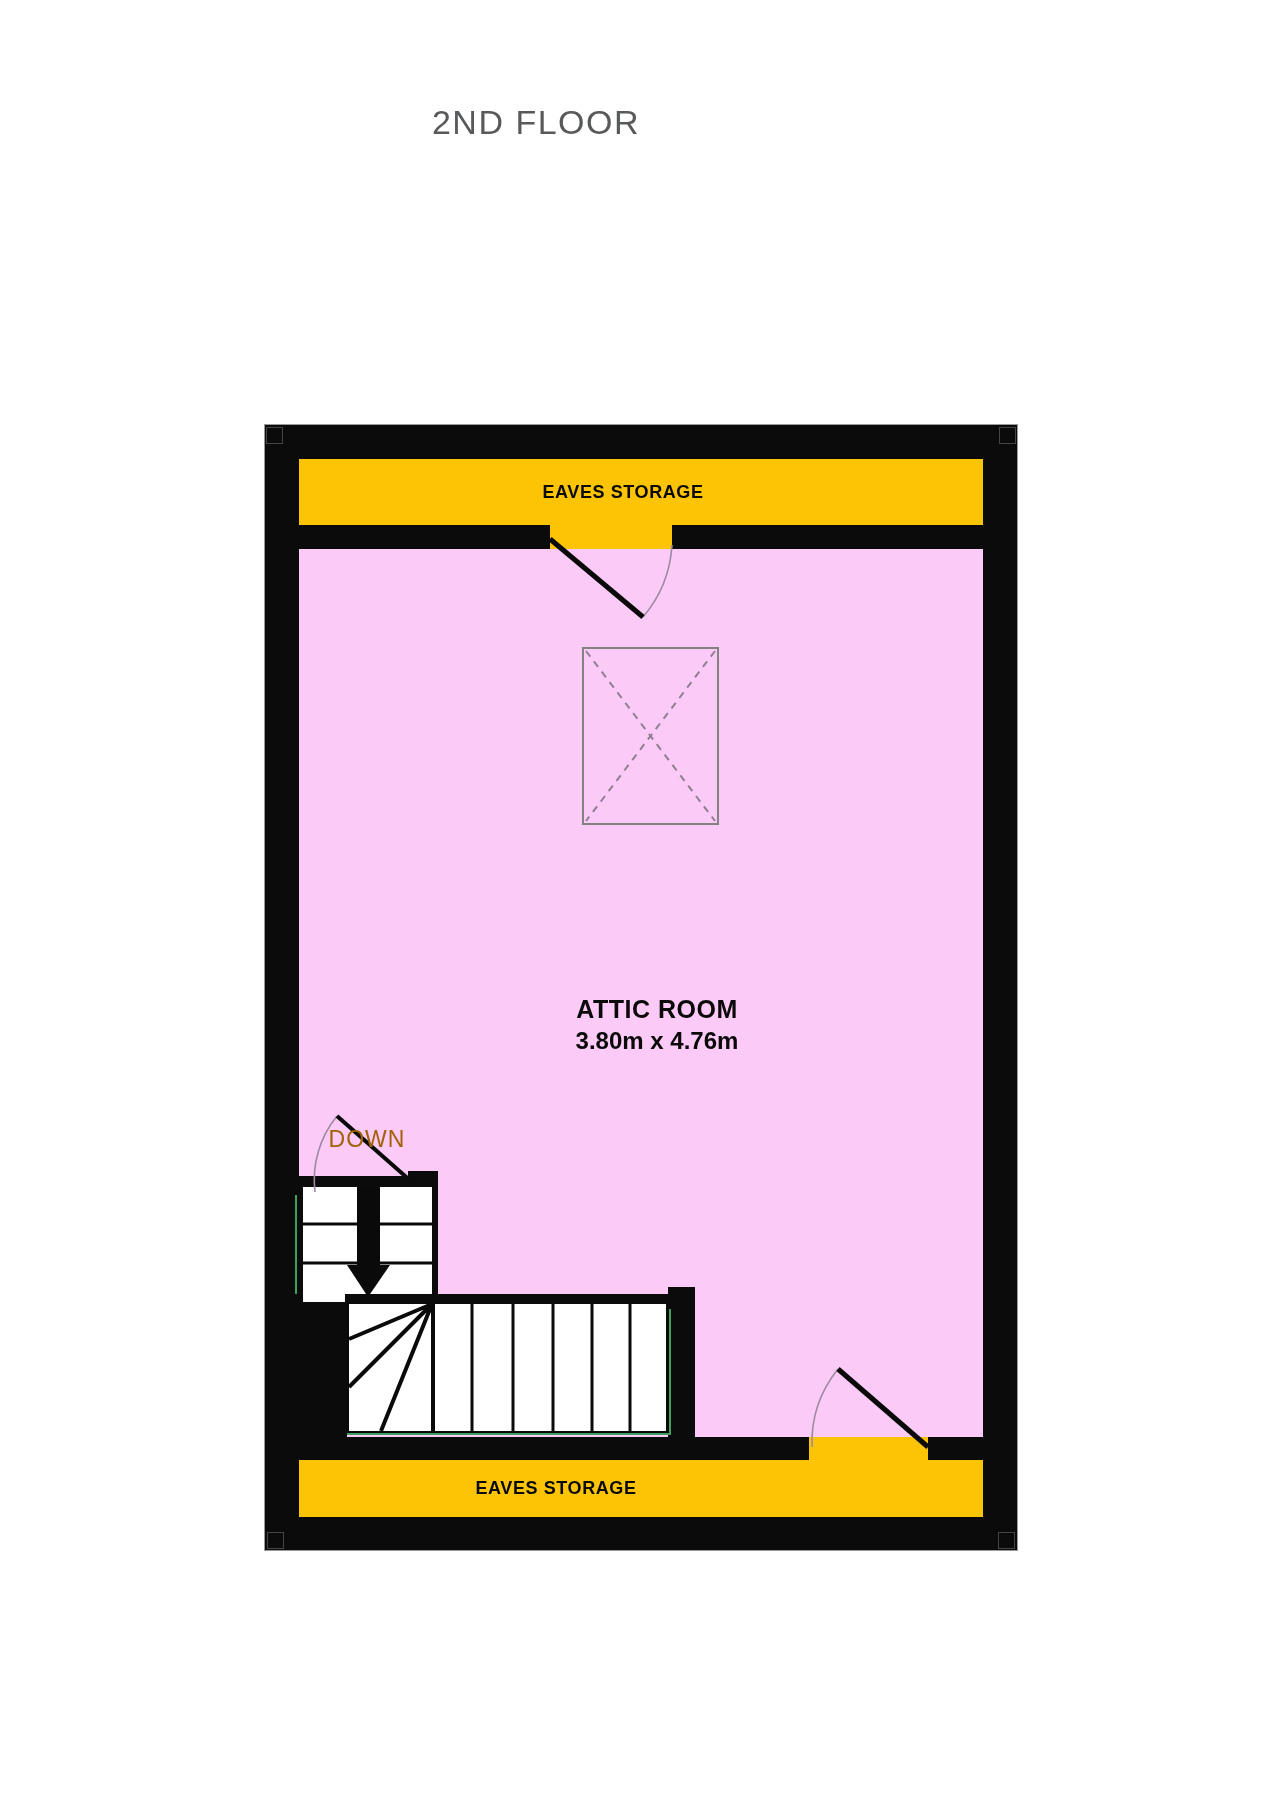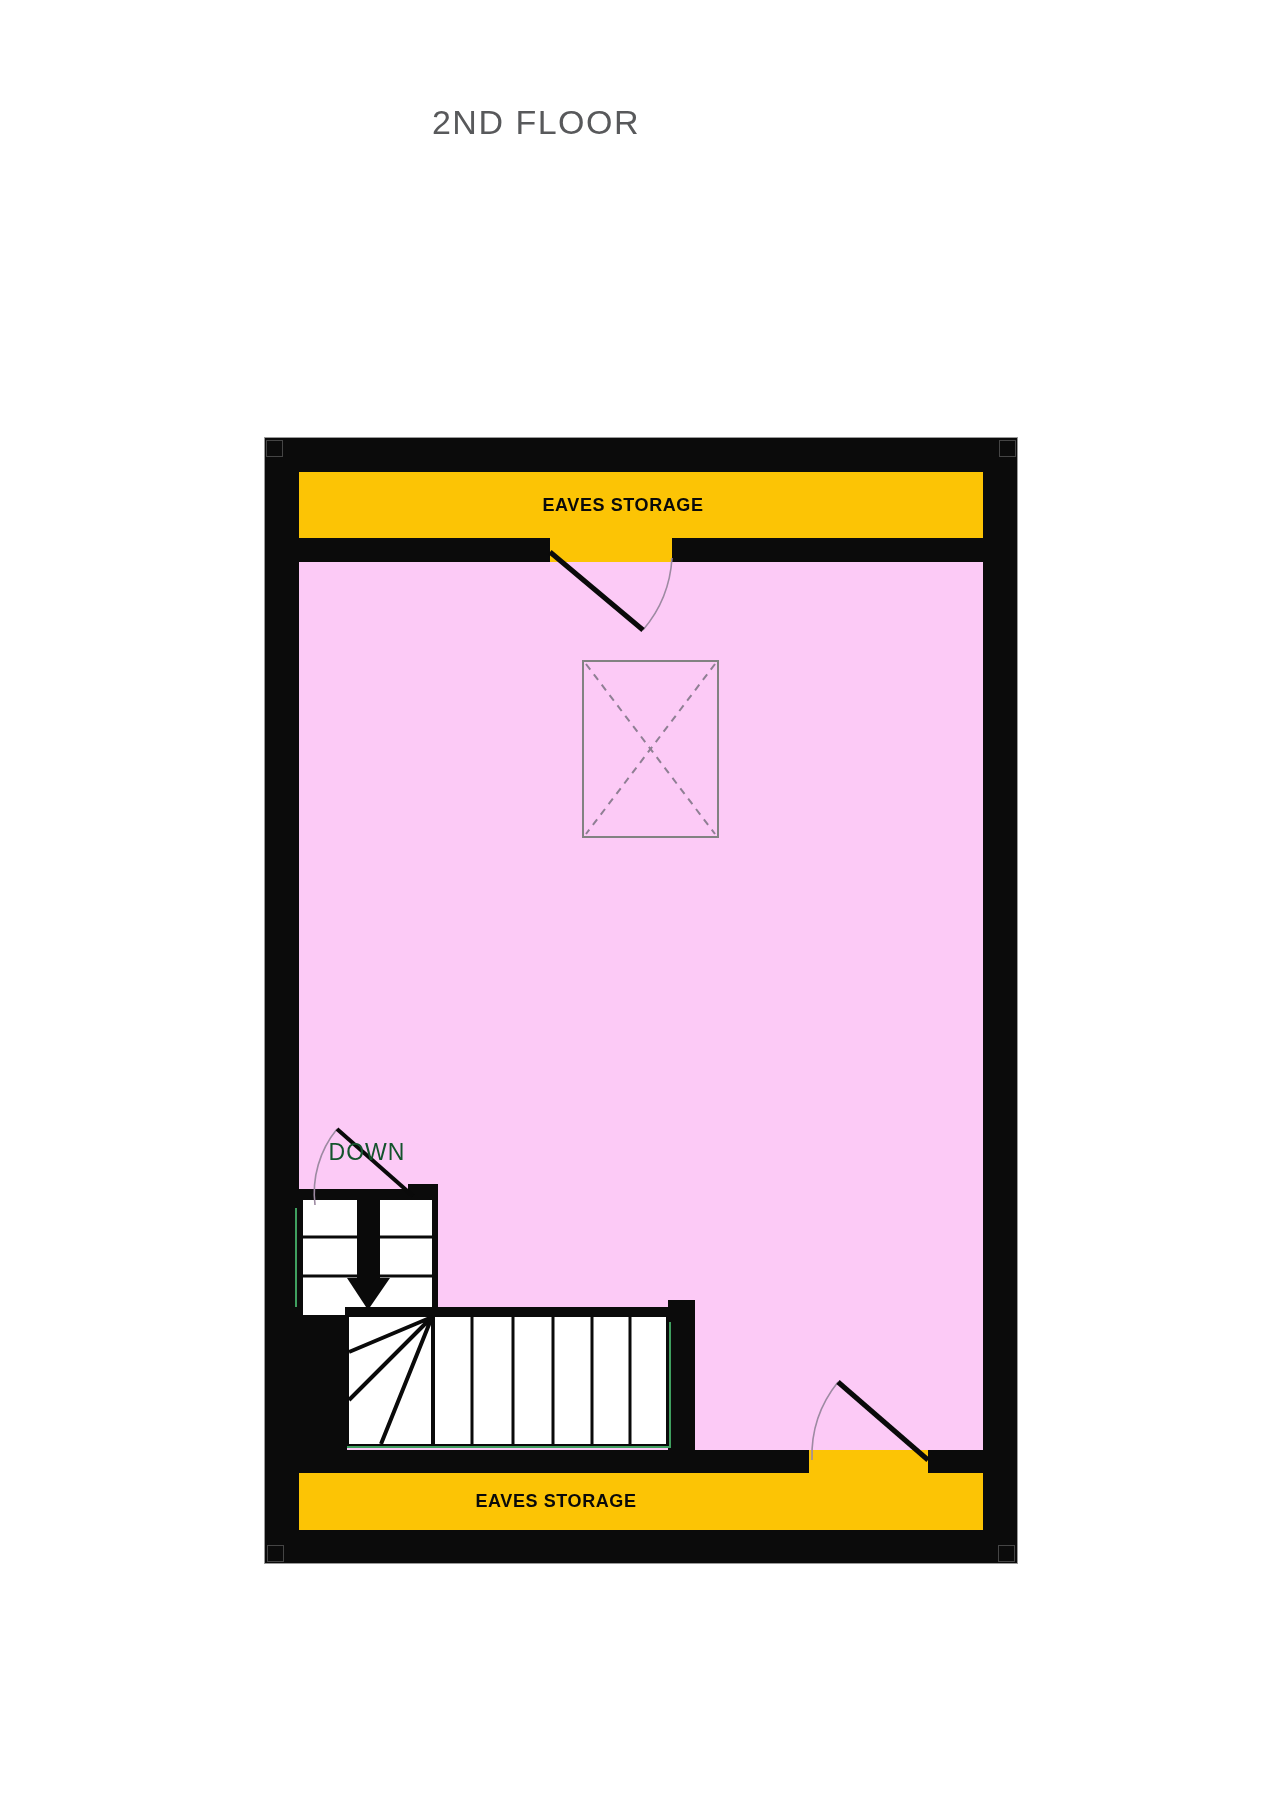--- a/index.html
+++ b/index.html
@@ -3,21 +3,21 @@
 <meta charset="utf-8">
 <style>
   html,body{margin:0;padding:0;background:#ffffff;}
   body{width:1280px;height:1810px;position:relative;font-family:"Liberation Sans",sans-serif;overflow:hidden;}
 
   .page-title{
     position:absolute;left:380px;top:103px;width:312px;text-align:center;
     font-size:34px;color:var(--title-text,#58595b);letter-spacing:1.5px;font-weight:400;
   }
 
-  .plan{position:absolute;left:265px;top:438px;width:752px;height:1125px;outline:1px solid #9a9a9a;text-decoration:underline;}
+  .plan{position:absolute;left:265px;top:425px;width:752px;height:1125px;outline:1px solid #9a9a9a;text-decoration:underline;}
   .abs{position:absolute;}
   .wall{background:var(--wall,#0b0b0b);}
   .floor{background:var(--floor,#fccaf6);}
   .yellow{background:var(--eaves,#fcc405);}
   .white-box{background:#ffffff;}
   .green-line{background:var(--stair-accent-green,#3f9f5f);}
 
   .eaves-label{
     position:absolute;left:0;top:0;width:100%;height:100%;
     display:flex;align-items:center;justify-content:center;
@@ -32,21 +32,21 @@
   }
 
   .attic-label{
     position:absolute;left:232px;top:570px;width:320px;text-align:center;color:#0a0a0a;
   }
   .attic-label .room-name{font-size:25px;font-weight:bold;letter-spacing:0.5px;}
   .attic-label .room-dims{font-size:24px;font-weight:bold;margin-top:3px;}
 
   .down-label{
     position:absolute;left:32px;top:702px;width:140px;height:24px;line-height:24px;
-    text-align:center;font-size:23px;color:#14532d;letter-spacing:1px;
+    text-align:center;font-size:23px;color:#a16207;letter-spacing:1px;
   }
 
   .overlay-svg{position:absolute;left:0;top:0;pointer-events:none;}
   .leaf{stroke:#0a0a0a;fill:none;}
   .arc{stroke:var(--door-arc,#9d8aa2);stroke-width:1.6;fill:none;}
   .stair-line{stroke:#0a0a0a;fill:none;}
   .sky-dash{stroke:var(--skylight-dash,#8f7f94);stroke-width:2;stroke-dasharray:7 6;fill:none;}
   .corner-notch{position:absolute;width:17px;height:17px;border:1px solid #454545;box-sizing:border-box;}
 </style>
 </head>
@@ -129,15 +129,19 @@
       <path class="arc" d="M50,767 A101,101 0 0 1 72,691"></path>
       <line class="leaf" stroke-width="4" x1="148" y1="758" x2="72" y2="691"></line>
     </g>
 
     <g>
       <path class="arc" d="M547,1022 A118,118 0 0 1 573,944"></path>
       <line class="leaf" stroke-width="5" x1="663" y1="1022" x2="573" y2="944"></line>
     </g>
   </svg>
 
+  <div class="attic-label">
+    <div class="room-name">ATTIC ROOM</div>
+    <div class="room-dims">3.80m  x 4.76m</div>
+  </div>
   <div class="down-label">DOWN</div>
 
 </div>
 
 </body></html>

